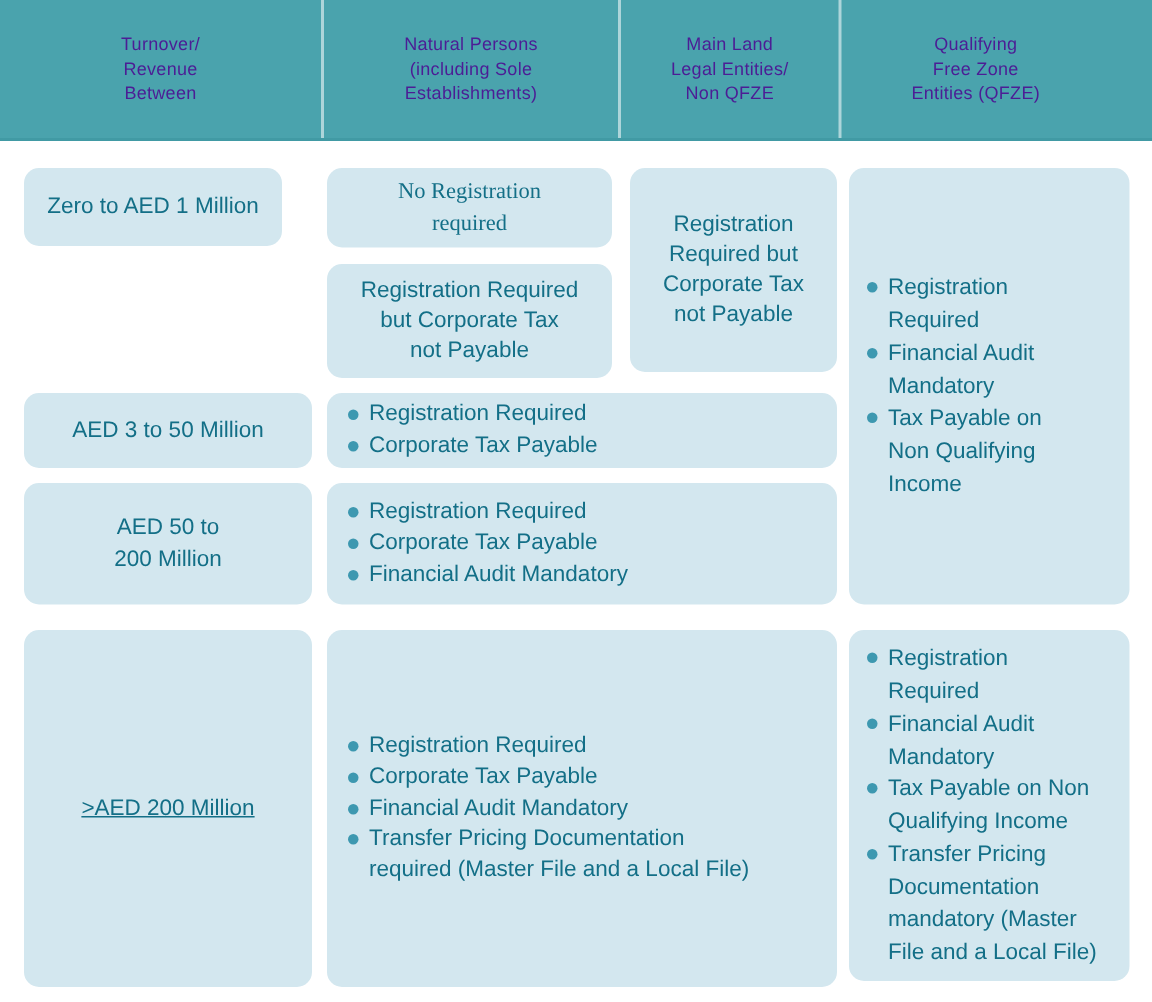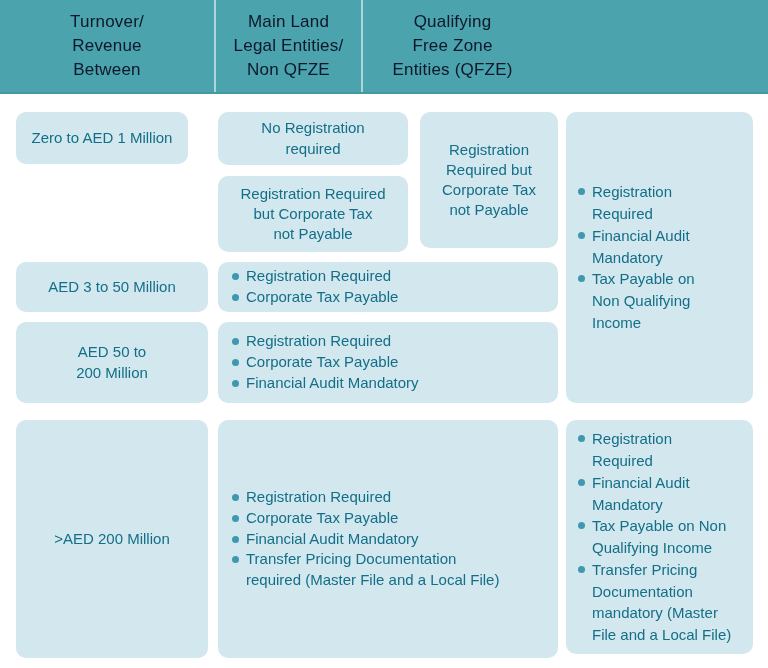--- a/index.html
+++ b/index.html
@@ -8,21 +8,21 @@
     position:relative;width:768px;height:668px;background:#ffffff;overflow:hidden;
   }
   
   .header{
     position:absolute;left:0;top:0;width:768px;height:94px;
     background:#4aa3ad;display:flex;box-sizing:border-box;
     border-bottom:2px solid #419aa4;
   }
   .hcol{
     display:flex;align-items:center;justify-content:center;
-    color:#0f172a;font-size:17px;line-height:1.4;text-align:center;
+    color:#4c1d95;font-size:12px;line-height:1.4;text-align:center;
     white-space:pre-line;box-sizing:border-box;letter-spacing:.2px;
   }
   .hcol + .hcol{border-left:2px solid rgba(255,255,255,0.55);}
   .hc1{width:214px;}
   .hc2{width:198px;}
   .hc3{width:147px;}
   .hc4{width:181px;}
   
   .cell{
     position:absolute;background:#d3e7ef;border-radius:10px;
@@ -45,42 +45,45 @@
   .cell-list.wide{padding:6px 8px 6px 14px;}
   .cell-list.narrow{padding:6px 4px 6px 12px;line-height:1.45;}
   .cell-list.narrow li{line-height:1.45;}
   .dot{
     width:7px;height:7px;border-radius:50%;
     background:#3d98b0;flex:0 0 auto;
     margin:7px 7px 0 0;
   }
   
   #c1r1{left:16px;top:112px;width:172px;height:52px;}
-  #c2r1{left:218px;top:112px;width:190px;height:53px;}
+  #c2r1{left:218px;top:112px;width:190px;height:53px;font-family:Liberation Serif, serif;}
   #c3r12{left:420px;top:112px;width:138px;height:136px;}
   #c4r14{left:566px;top:112px;width:187px;height:291px;}
   #c1r2{left:16px;top:176px;width:192px;height:76px;}
   #c2r2{left:218px;top:176px;width:190px;height:76px;}
   #c1r3{left:16px;top:262px;width:192px;height:50px;}
   #m23r3{left:218px;top:262px;width:340px;height:50px;}
   #c1r4{left:16px;top:322px;width:192px;height:81px;}
   #m23r4{left:218px;top:322px;width:340px;height:81px;}
-  #c1r5{left:16px;top:420px;width:192px;height:238px;}
+  #c1r5{left:16px;top:420px;width:192px;height:238px;text-decoration:underline;}
   #m23r5{left:218px;top:420px;width:340px;height:238px;}
   #c4r5{left:566px;top:420px;width:187px;height:234px;}
 </style>
 </head>
 <body>
 
 <div class="stage">
 
   <div class="header">
     <div class="hcol hc1">Turnover/
 Revenue
 Between</div>
+    <div class="hcol hc2">Natural Persons
+(including Sole
+Establishments)</div>
     <div class="hcol hc3">Main Land
 Legal Entities/
 Non QFZE</div>
     <div class="hcol hc4">Qualifying
 Free Zone
 Entities (QFZE)</div>
   </div>
 
   <div id="c1r1" class="cell cell-center">Zero to AED 1 Million</div>
   <div id="c2r1" class="cell cell-center">No Registration

